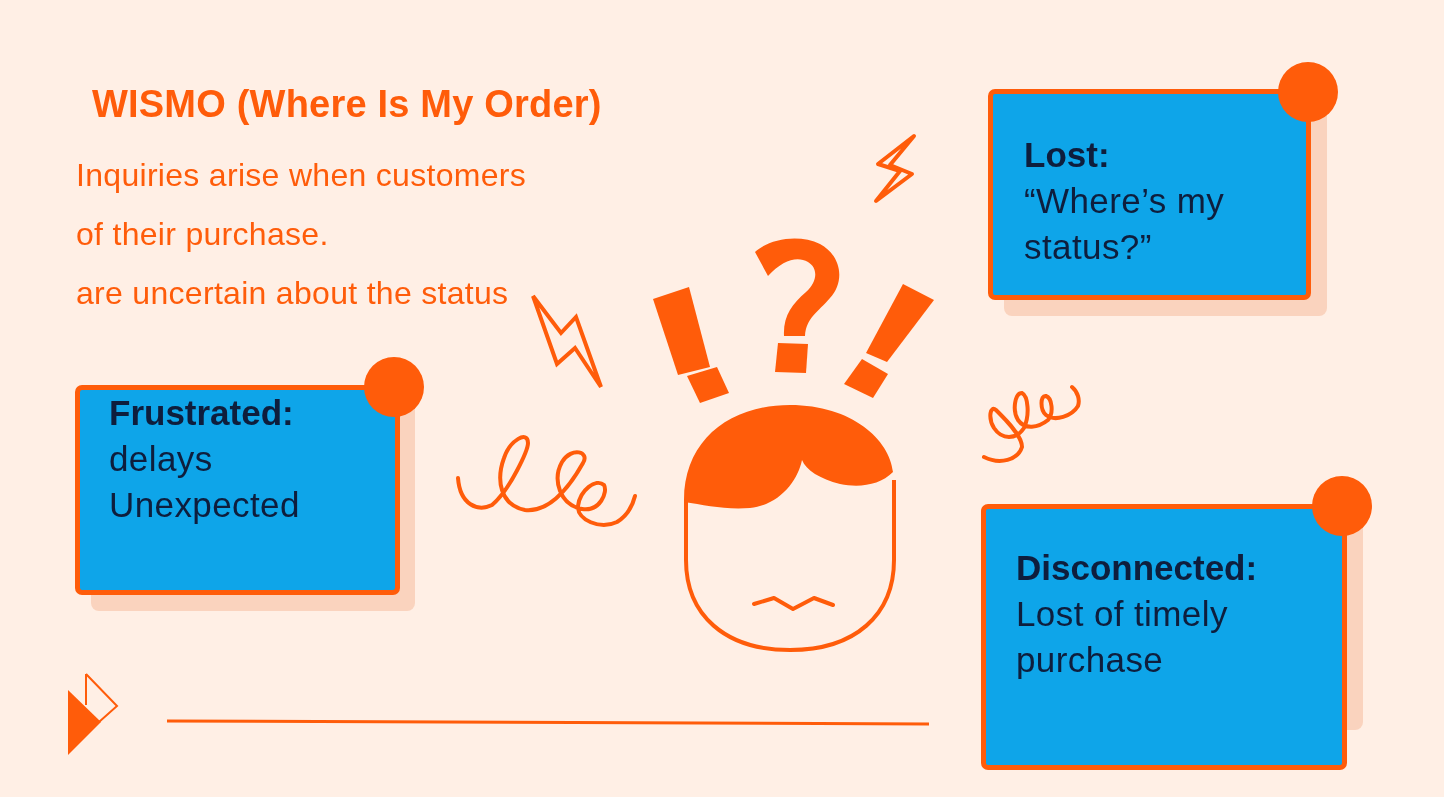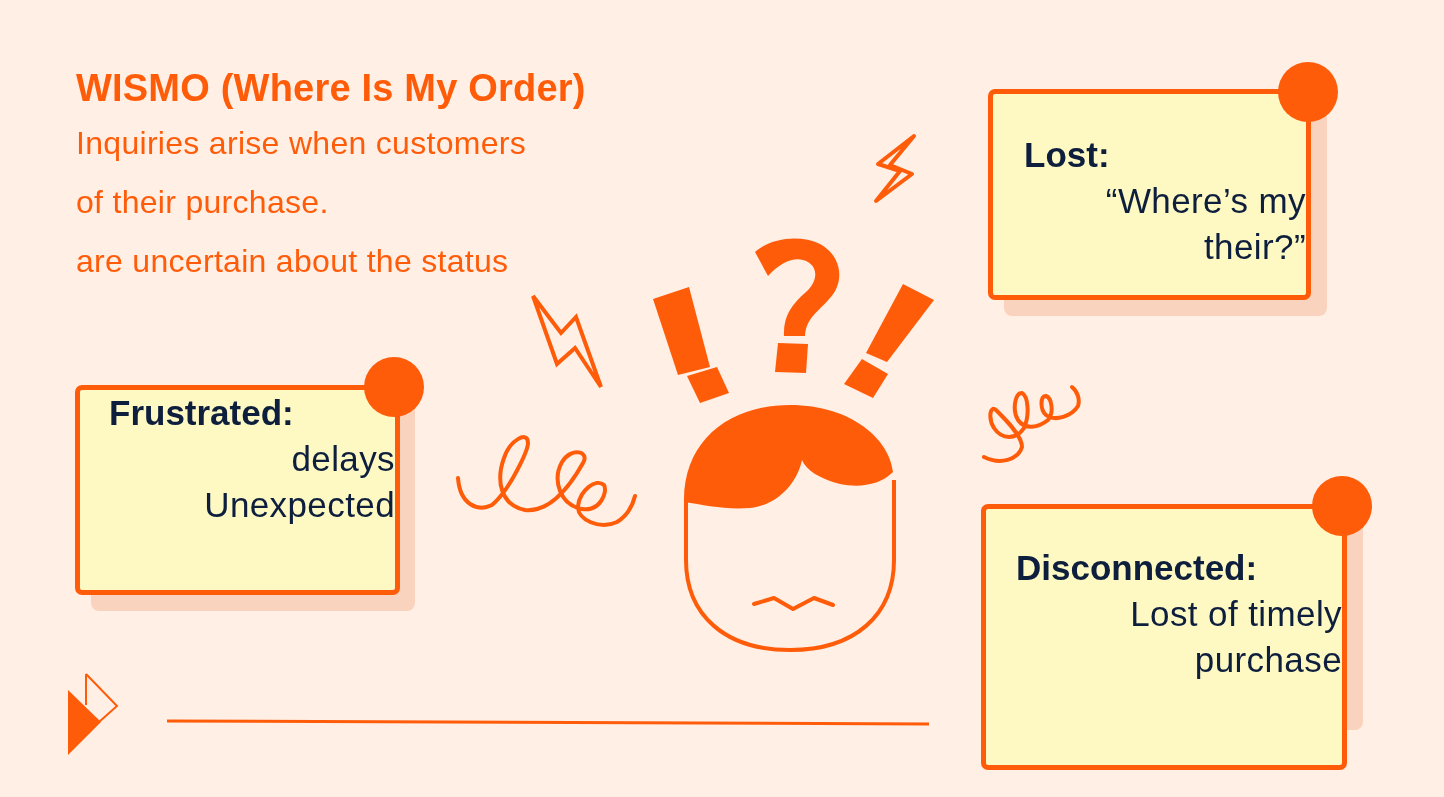--- a/index.html
+++ b/index.html
@@ -8,40 +8,40 @@
     background: #FFEFE5;
     position: relative;
     font-family: "Liberation Sans", "DejaVu Sans", sans-serif;
   }
   .canvas { position: absolute; left: 0; top: 0; width: 1444px; height: 797px; }
   .intro {
     position: absolute; left: 76px; top: 62px; width: 720px;
     color: #FF5C0A;
   }
   .intro .title {
-    font-weight: 700; font-size: 38px; line-height: 52px; margin: 0;
+    font-weight: 700; font-size: 38px; line-height: 52px; margin: 16px;
     letter-spacing: 0.2px;
   }
   .intro .body {
     font-weight: 400; font-size: 32px; line-height: 59px; margin: 0;
     letter-spacing: 0.3px;
   }
   .card {
     position: absolute; box-sizing: border-box;
     border: 5px solid #FF5C0A; border-radius: 7px;
-    background: #fef9c3;
+    background: #0ea5e9;
     padding: 0 0 0 28px;
     color: #0E1E3D;
     font-size: 35px; line-height: 46px;
   }
   .card-shadow {
     position: absolute; background: #FAD3BE; border-radius: 8px;
   }
   .card .label { font-weight: 700; display: block; }
-  .card .text { font-weight: 400; display: block; letter-spacing: 0.4px; text-align: right; }
+  .card .text { font-weight: 400; display: block; letter-spacing: 0.4px; }
   .dot {
     position: absolute; width: 60px; height: 60px; border-radius: 50%;
     background: #FF5C0A;
   }
   svg.art { position: absolute; left: 0; top: 0; }
 </style>
 </head>
 <body>
 
 <div class="canvas">
@@ -50,21 +50,21 @@
     <p class="title">WISMO (Where Is My Order)</p>
     <p class="body">Inquiries arise when customers</p>
     <p class="body">of their purchase.</p>
     <p class="body">are uncertain about the status</p>
   </div>
 
   <div class="card-shadow" style="left:1004px; top:105px; width:323px; height:211px;"></div>
   <div class="card" style="left:988px; top:89px; width:323px; height:211px; padding-top:38px; padding-left:31px;">
     <span class="label">Lost:</span>
     <span class="text">“Where’s my</span>
-    <span class="text">their?”</span>
+    <span class="text">status?”</span>
   </div>
   <div class="dot" style="left:1278px; top:62px;"></div>
 
   <div class="card-shadow" style="left:91px; top:401px; width:324px; height:210px;"></div>
   <div class="card" style="left:75px; top:385px; width:325px; height:210px; padding-left:29px;">
     <span class="label">Frustrated:</span>
     <span class="text">delays</span>
     <span class="text">Unexpected</span>
   </div>
   <div class="dot" style="left:364px; top:357px;"></div>

